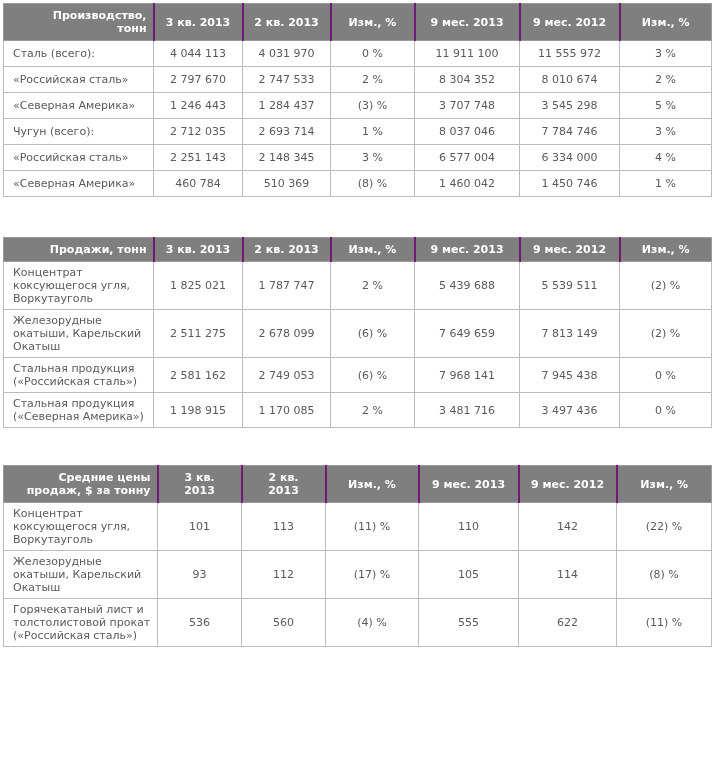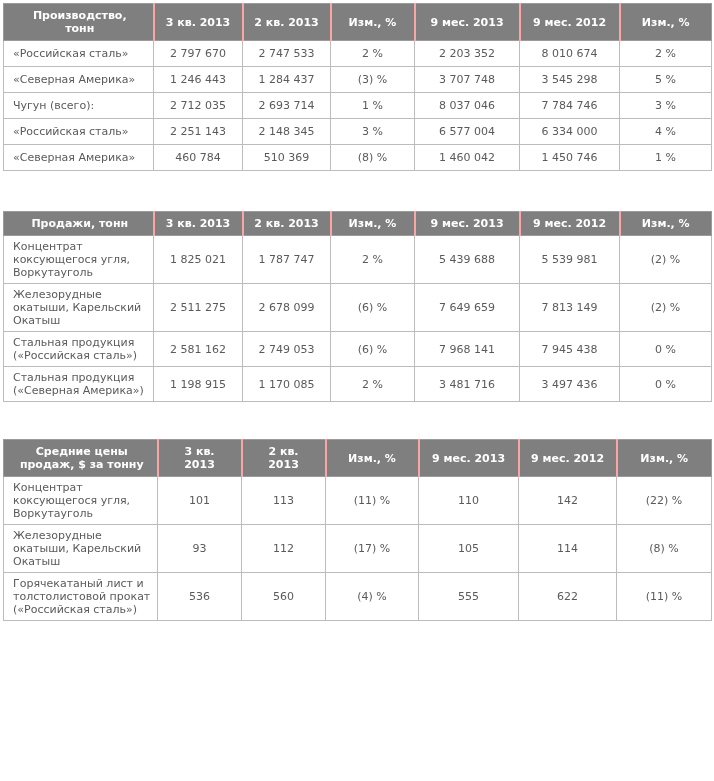--- a/index.html
+++ b/index.html
@@ -19,29 +19,29 @@
   }
   table.report.gap40 { margin-bottom:40px; }
   table.report.gap37 { margin-bottom:37px; }
   th {
     background:#7f7f7f;
     color:#ffffff;
     font-weight:bold;
     font-size:11px;
     line-height:13px;
     padding:5px 6px;
-    border-left:2px solid #fca5a5;
+    border-left:2px solid #701a75;
     border-bottom:1px solid #9b9b9b;
     vertical-align:middle;
     text-align:center;
     white-space:pre-line;
   }
   th.col-title {
     border-left:none;
-    text-align:center;
+    text-align:right;
     padding-left:9px;
   }
   td {
     border:1px solid #bcbcbc;
     line-height:13px;
     padding:4px 6px;
     vertical-align:middle;
     white-space:pre-line;
     word-wrap:break-word;
   }
@@ -72,25 +72,34 @@
           <th class="col-head">3 кв. 2013</th>
           <th class="col-head">2 кв. 2013</th>
           <th class="col-head">Изм., %</th>
           <th class="col-head">9 мес. 2013</th>
           <th class="col-head">9 мес. 2012</th>
           <th class="col-head">Изм., %</th>
         </tr>
       </thead>
       <tbody>
         <tr>
+          <td class="row-label">Сталь (всего):</td>
+          <td class="cell-value">4 044 113</td>
+          <td class="cell-value">4 031 970</td>
+          <td class="cell-value">0 %</td>
+          <td class="cell-value">11 911 100</td>
+          <td class="cell-value">11 555 972</td>
+          <td class="cell-value">3 %</td>
+        </tr>
+        <tr>
           <td class="row-label">«Российская сталь»</td>
           <td class="cell-value">2 797 670</td>
           <td class="cell-value">2 747 533</td>
           <td class="cell-value">2 %</td>
-          <td class="cell-value">2 203 352</td>
+          <td class="cell-value">8 304 352</td>
           <td class="cell-value">8 010 674</td>
           <td class="cell-value">2 %</td>
         </tr>
         <tr>
           <td class="row-label">«Северная Америка»</td>
           <td class="cell-value">1 246 443</td>
           <td class="cell-value">1 284 437</td>
           <td class="cell-value">(3) %</td>
           <td class="cell-value">3 707 748</td>
           <td class="cell-value">3 545 298</td>
@@ -147,21 +156,21 @@
           <th class="col-head">Изм., %</th>
         </tr>
       </thead>
       <tbody>
         <tr>
           <td class="row-label">Концентрат коксующегося угля, Воркутауголь</td>
           <td class="cell-value">1 825 021</td>
           <td class="cell-value">1 787 747</td>
           <td class="cell-value">2 %</td>
           <td class="cell-value">5 439 688</td>
-          <td class="cell-value">5 539 981</td>
+          <td class="cell-value">5 539 511</td>
           <td class="cell-value">(2) %</td>
         </tr>
         <tr>
           <td class="row-label">Железорудные окатыши, Карельский Окатыш</td>
           <td class="cell-value">2 511 275</td>
           <td class="cell-value">2 678 099</td>
           <td class="cell-value">(6) %</td>
           <td class="cell-value">7 649 659</td>
           <td class="cell-value">7 813 149</td>
           <td class="cell-value">(2) %</td>

